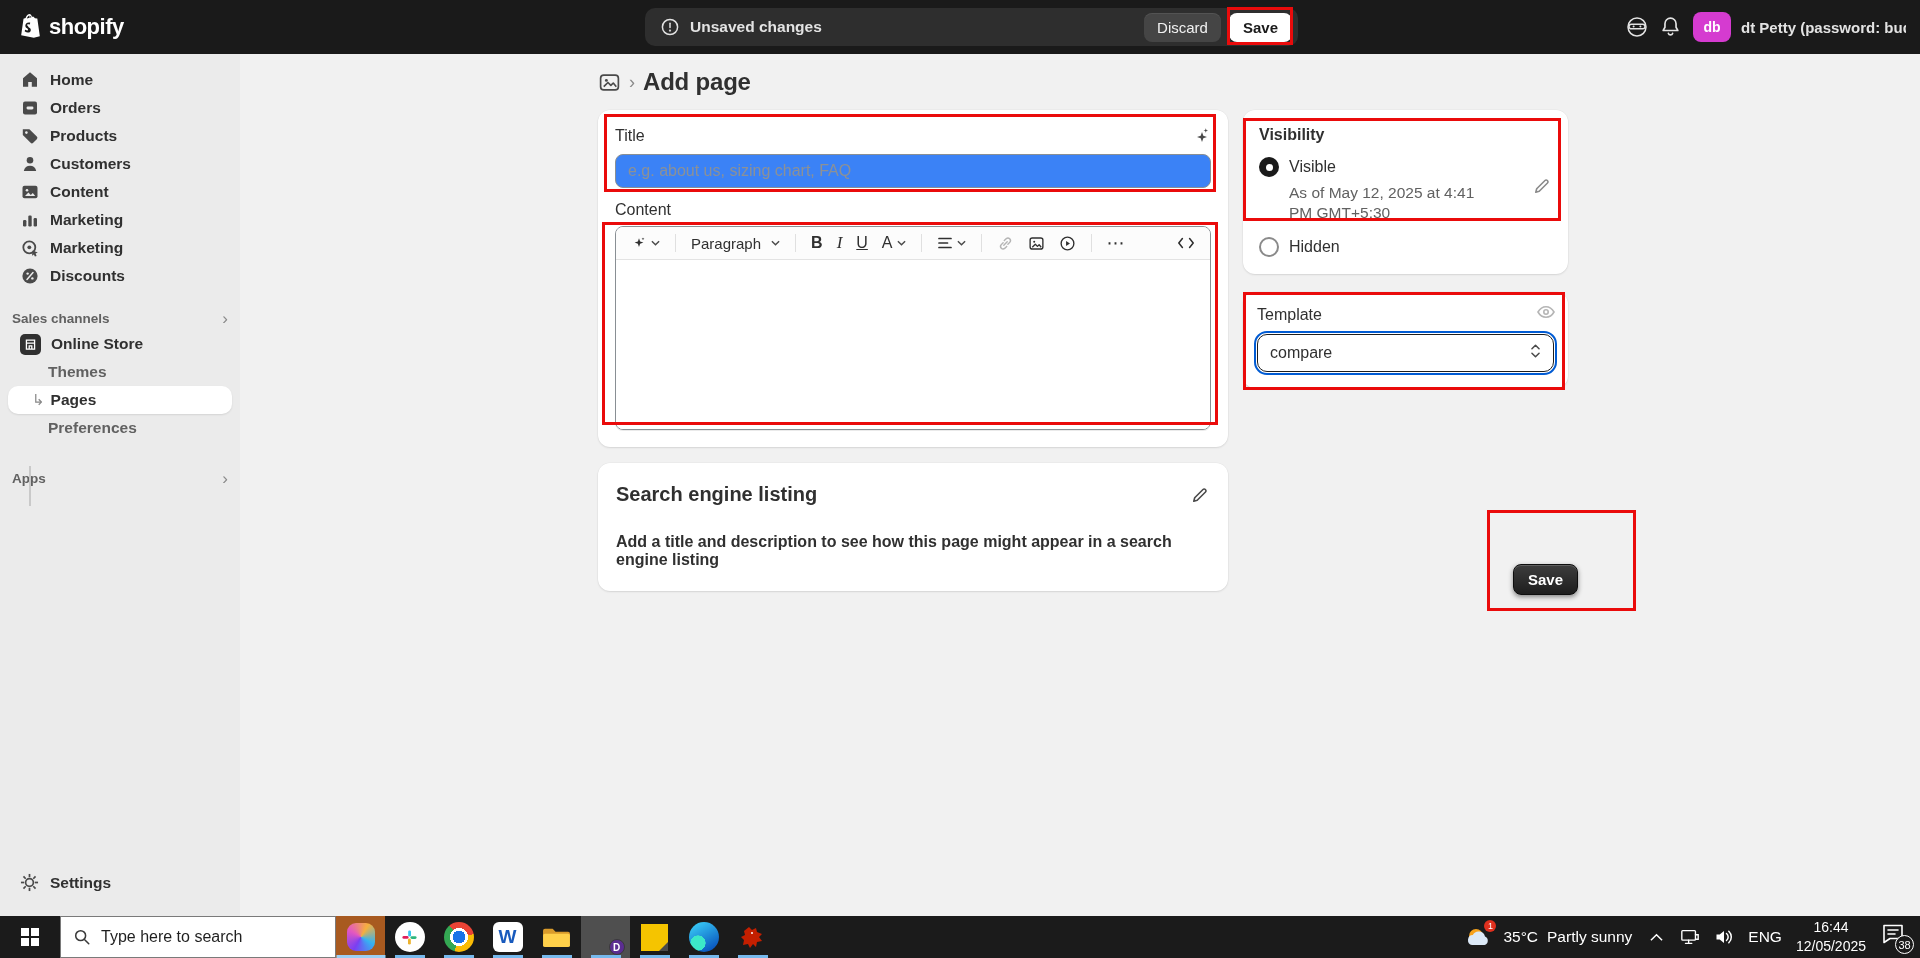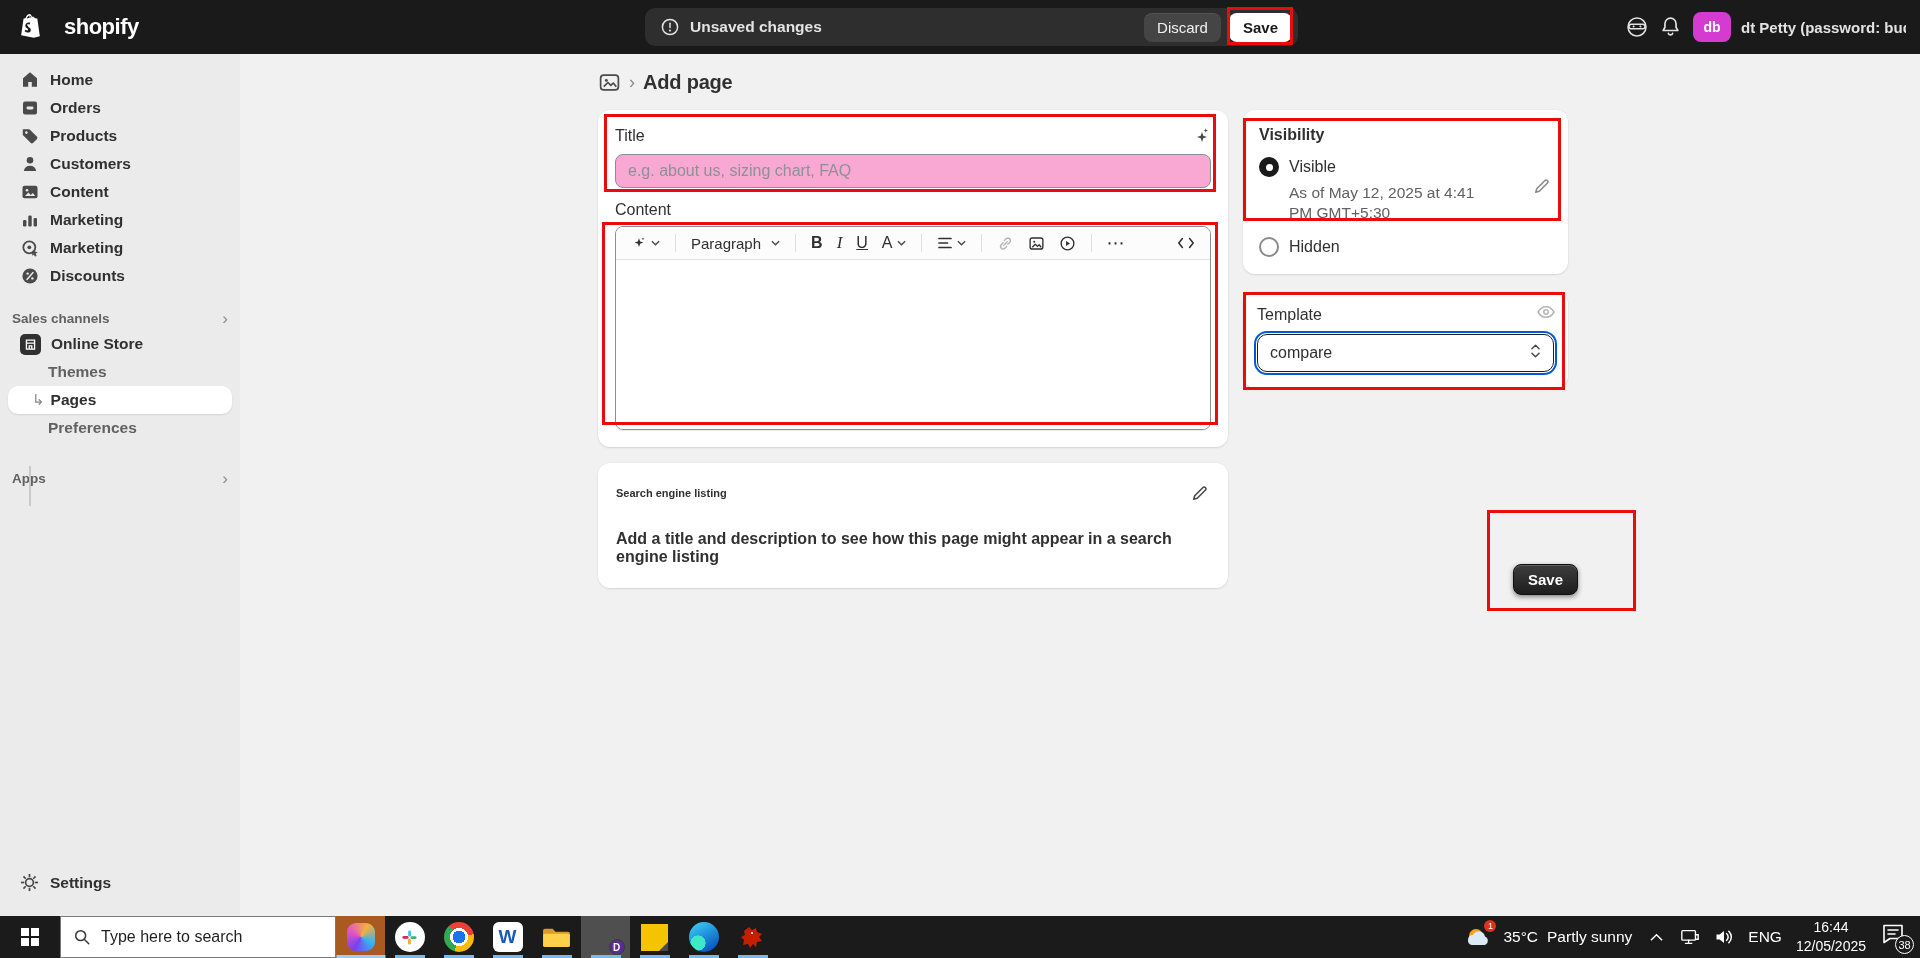--- a/index.html
+++ b/index.html
@@ -1,21 +1,21 @@
 <!DOCTYPE html>
 <html><head>
 <meta charset="utf-8">
 <style>
   * { margin:0; padding:0; box-sizing:border-box; }
   html,body { width:1920px; height:958px; overflow:hidden; background:#f1f1f1;
     font-family:"Liberation Sans", sans-serif; -webkit-font-smoothing:antialiased; }
 
   
   .topbar { position:absolute; left:0; top:0; width:1920px; height:54px; background:#1a1a1a; z-index:10; }
-  .logo { position:absolute; left:18px; top:13px; display:flex; align-items:center; gap:21px; }
+  .logo { position:absolute; left:18px; top:13px; display:flex; align-items:center; gap:6px; }
   .logo-word { color:#fff; font-size:22px; font-weight:700; letter-spacing:-.5px; }
   .savebar { position:absolute; left:645px; top:8px; width:653px; height:38px; background:#2e2e2e;
     border-radius:10px; display:flex; align-items:center; padding:0 6px 0 15px; }
   .savebar-status { display:flex; align-items:center; gap:10px; color:#e3e3e3; font-size:15.5px; font-weight:600; }
   .savebar-actions { margin-left:auto; display:flex; align-items:center; gap:8px; }
   .btn-discard { background:#454545; color:#f1f1f1; font-size:15px; font-weight:400; border:none;
     border-radius:8px; padding:6px 13px; cursor:pointer; box-shadow:inset 0 1px 0 rgba(255,255,255,.08); }
   .btn-save-top { background:#fff; color:#1a1a1a; font-size:15px; font-weight:600; border:none;
     border-radius:8px; padding:6px 14px; cursor:pointer; box-shadow:0 1px 0 rgba(0,0,0,.4); }
   .topbar-right { position:absolute; right:14px; top:0; height:54px; display:flex; align-items:center; gap:10px; }
@@ -45,31 +45,31 @@
   .hook { color:#8a8a8a; font-size:15px; margin-right:6px; }
   .connector { position:absolute; left:29px; top:412px; width:1.5px; height:40px; background:#c9c9c9; }
   .settings-row { position:absolute; left:8px; bottom:18px; width:224px; height:30px; padding:0 12px;
     display:flex; align-items:center; gap:10px; border-radius:8px; cursor:pointer; }
 
   
   .main { position:absolute; left:240px; top:54px; width:1680px; height:862px; background:#f1f1f1; }
   .wrap { position:absolute; left:358px; top:14px; width:970px; }
   .breadcrumb { display:flex; align-items:center; gap:8px; height:28px; }
   .bc-chev { color:#8a8a8a; font-size:18px; }
-  .bc-title { font-size:20px; font-weight:700; color:#303030; letter-spacing:-.2px; }
+  .bc-title { font-size:24px; font-weight:700; color:#303030; letter-spacing:-.2px; }
   .cols { display:flex; gap:15px; margin-top:14px; align-items:flex-start; }
   .col-l { width:630px; }
   .col-r { width:325px; }
   .card { background:#fff; border-radius:12px; box-shadow:0 1px 2px rgba(0,0,0,.1), 0 0 0 .5px rgba(0,0,0,.04); }
   .card-main { padding:16px 17px 17px; }
   .row-between { display:flex; align-items:center; justify-content:space-between; }
   .fld-label { font-size:16px; font-weight:400; color:#303030; }
   .sparkle { color:#4a4a4a; width:20px; height:20px; }
   .title-input { margin-top:8px; width:100%; height:34px; border:1px solid #898f94; border-radius:8px;
-    padding:0 12px; font-size:16px; color:#303030; font-family:inherit; background:#f9a8d4; }
+    padding:0 12px; font-size:16px; color:#303030; font-family:inherit; background:#3b82f6; }
   .title-input::placeholder { color:#8c9196; }
   .content-label { margin-top:13px; display:block; }
   .editor { margin-top:7px; border:1px solid #898f94; border-radius:8px; overflow:hidden; height:204px;
     display:flex; flex-direction:column; box-shadow:0 1px 0 #5f5f5f22; }
   .ed-toolbar { height:33px; background:#fcfcfc; border-bottom:1px solid #e3e3e3; display:flex;
     align-items:center; padding:0 10px; gap:4px; }
   .ed-body { flex:1; background:#fff; }
   .tool { display:flex; align-items:center; gap:4px; padding:3px 5px; border-radius:6px; color:#303030; cursor:pointer; }
   .tool svg { display:block; }
   .tool-lb { font-size:15px; color:#303030; }
@@ -77,21 +77,21 @@
   .tdiv { width:1px; height:18px; background:#e0e0e0; margin:0 6px; }
   .glyph-b { font-weight:800; font-size:16px; }
   .glyph-i { font-style:italic; font-family:"Liberation Serif", serif; font-size:17px; }
   .glyph-u { text-decoration:underline; font-size:16px; }
   .glyph-a { font-size:16px; }
   .dots { font-size:18px; letter-spacing:1px; color:#303030; }
   .tool.disabled { color:#b5b5b5; }
   .tool-end { margin-left:auto; }
 
   .card-seo { margin-top:16px; padding:20px 18px 22px; }
-  .seo-title { font-size:11px; font-weight:700; color:#303030; }
+  .seo-title { font-size:20px; font-weight:700; color:#303030; }
   .seo-desc { margin-top:27px; font-size:16px; color:#303030;font-weight:bold; }
   .pencil { width:20px; height:20px; color:#4a4a4a; cursor:pointer; }
 
   .card-vis { padding:16px; position:relative; height:164px; }
   .panel-title { font-size:16px; font-weight:700; color:#303030; }
   .radio-row { display:flex; align-items:center; gap:10px; margin-top:13px; cursor:pointer; }
   .radio { width:20px; height:20px; border-radius:50%; background:#fff; border:2px solid #8a8a8a; flex:none; }
   .radio.checked { border:none; background:#1a1a1a; position:relative; }
   .radio.checked::after { content:""; position:absolute; inset:6.5px; border-radius:50%; background:#fff; }
   .radio-lb { font-size:16px; color:#303030; }

